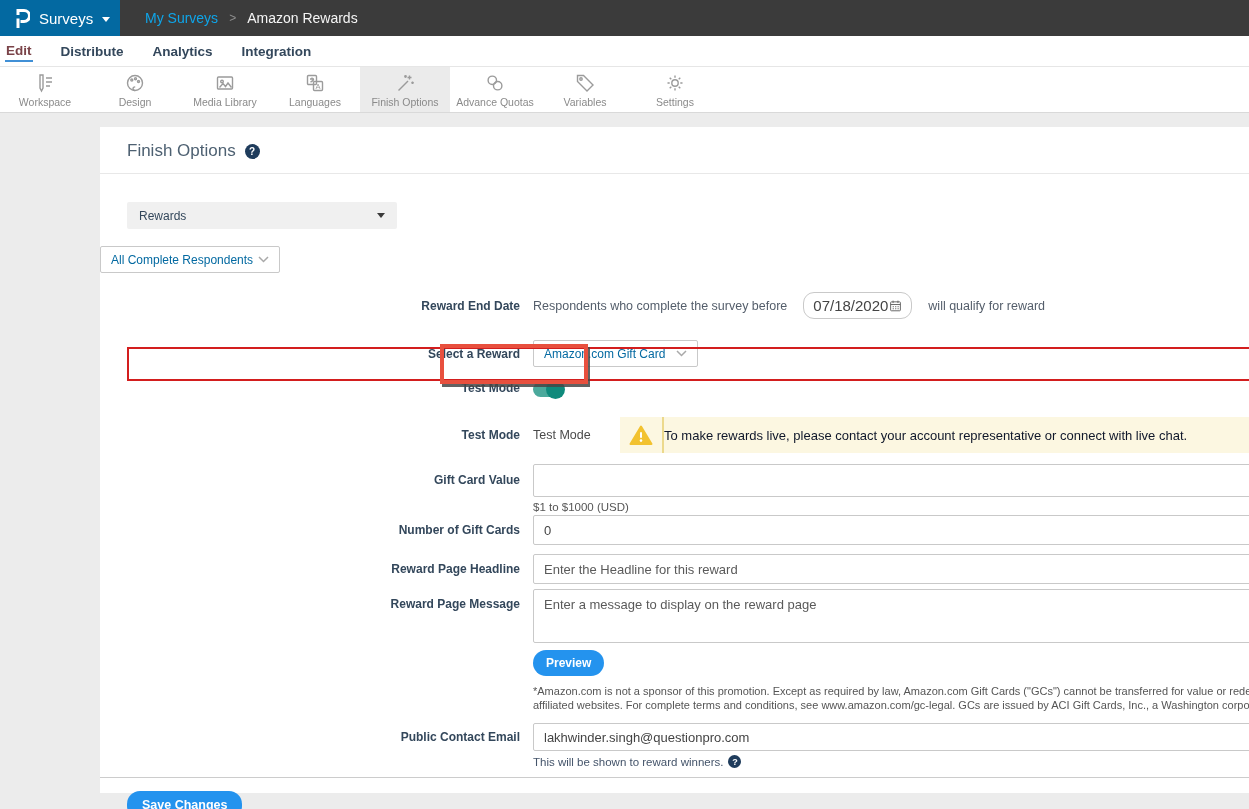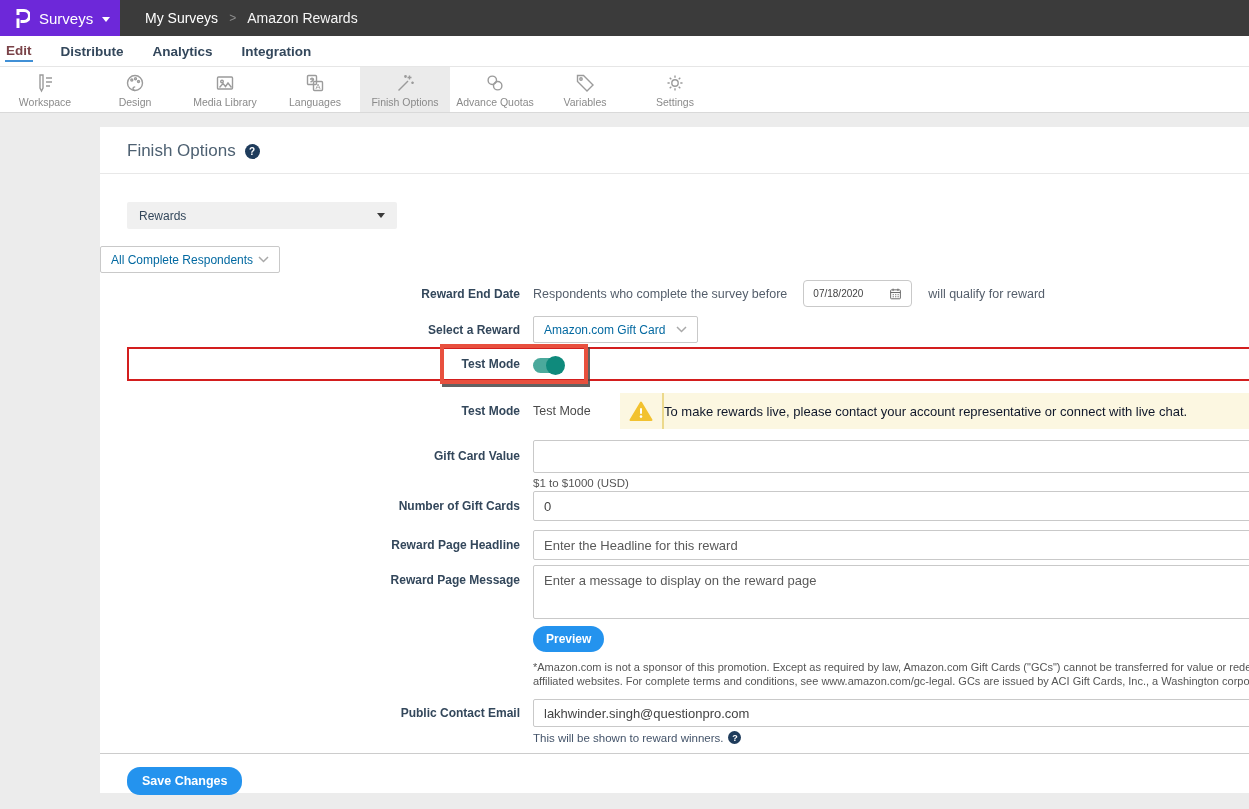--- a/index.html
+++ b/index.html
@@ -4,26 +4,26 @@
 <style>
   * { box-sizing: border-box; }
   html,body { margin:0; padding:0; }
   body {
     width:1249px; height:809px; overflow:hidden;
     font-family:"Liberation Sans", sans-serif;
     background:#ececec;
   }
   
   .topbar { height:36px; display:flex; background:#3b3b3b; }
-  .logo-box { width:120px; background:#6d28d9; display:flex; align-items:center; padding-left:13px; cursor:pointer; }
+  .logo-box { width:120px; background:#0369a1; display:flex; align-items:center; padding-left:13px; cursor:pointer; }
   .logo-box svg { display:block; }
   .app-menu-label { color:#fff; font-size:15px; margin-left:9px; }
   .caret-down { width:0; height:0; border-left:4px solid transparent; border-right:4px solid transparent; border-top:5px solid #fff; margin-left:9px; margin-top:2px; }
   .crumbs { display:flex; align-items:center; margin-left:25px; gap:11px; font-size:14px; }
-  .crumb-parent { color:#ffffff; cursor:pointer; }
+  .crumb-parent { color:#0ea5e9; cursor:pointer; }
   .crumb-sep { color:#8f8f8f; font-size:12px; }
   .crumb-current { color:#f5f5f5; }
   
   .modtabs { height:30px; background:#fff; display:flex; align-items:center; padding-left:5px; }
   .modtab { font-size:13.5px; font-weight:600; color:#33475b; margin-right:27px; cursor:pointer; padding:2px 1px; }
   .modtab.active { color:#7a4348; border-bottom:2px solid #4190d6; }
   
   .toolbar { height:47px; background:#fff; border-top:1px solid #e6e6e6; border-bottom:1px solid #d9d9d9; display:flex; }
   .titem { width:90px; display:flex; flex-direction:column; align-items:center; justify-content:center; gap:2px; cursor:pointer; }
   .titem.active { background:#ebebeb; }
@@ -40,21 +40,21 @@
   .dd-caret { width:0; height:0; border-left:4px solid transparent; border-right:4px solid transparent; border-top:5px solid #3a3a3a; }
   
   .form { margin-top:17px; }
   .frow { display:flex; align-items:center; }
   .frow.top { align-items:flex-start; }
   .flabel { width:433px; padding-right:13px; text-align:right; font-size:12px; font-weight:bold; color:#33475b; flex-shrink:0; }
   .frow.top .flabel { line-height:31px; }
   .selbox { height:27px; border:1px solid #c9c9c9; border-radius:2px; background:#fff; display:flex; align-items:center; justify-content:space-between; padding:0 10px; font-size:12px; color:#0369a1; cursor:pointer; }
   .selbox svg { stroke:#a9a9a9; fill:none; stroke-width:1.5; }
   .inline-txt { font-size:12.5px; color:#545e6b; }
-  .datebox { width:109px; height:27px; border:1px solid #c9c9c9; border-radius:4px; display:flex; align-items:center; justify-content:space-between; padding:0 9px; font-size:10px; color:#444; margin:0 16px; cursor:text; }
+  .datebox { width:109px; height:27px; border:1px solid #c9c9c9; border-radius:11px; display:flex; align-items:center; justify-content:space-between; padding:0 9px; font-size:15px; color:#444; margin:12px 16px; cursor:text; }
   .datebox svg { stroke:#666; fill:none; stroke-width:1.2; }
   
   .toggle { position:relative; width:30px; height:15px; border-radius:8px; background:#4ba99c; cursor:pointer; margin-top:2px; }
   .toggle .knob { position:absolute; right:-2px; top:-2px; width:19px; height:19px; border-radius:50%; background:#0f8a7c; }
   
   .tm-value { width:87px; font-size:12.5px; color:#4a4a4a; flex-shrink:0; }
   .warnbox { flex:1; height:36px; background:#fcf7e1; display:flex; align-items:center; }
   .warn-icon-cell { width:42px; display:flex; justify-content:center; flex-shrink:0; }
   .warn-divider { width:2px; height:36px; background:#ecd98c; flex-shrink:0; }
   .warn-text { padding-left:0; font-size:13px; color:#0f172a; white-space:nowrap; }

